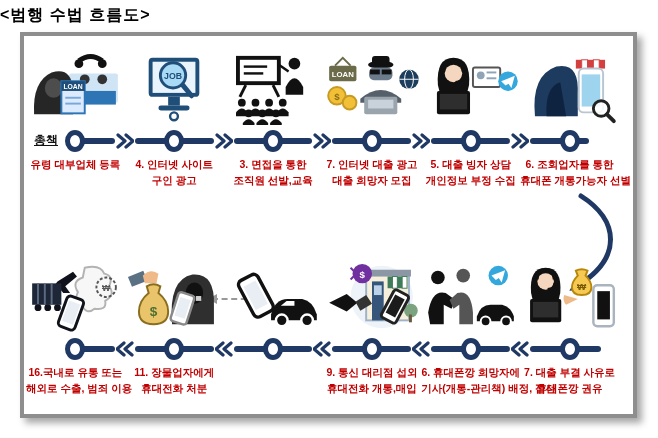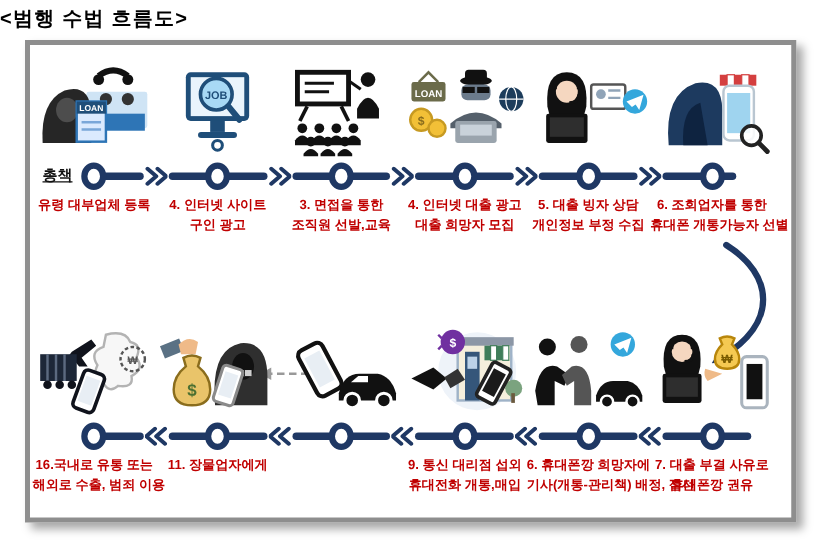--- a/index.html
+++ b/index.html
@@ -188,21 +188,21 @@
       </div>
       <div class="track">
         <div class="seg mid"></div>
         <div class="node"></div>
         <svg class="chev" viewBox="0 0 18 16">
           <path d="M2 2 L9 8 L2 14" fill="none" stroke="#1f3864" stroke-width="3.2" stroke-linecap="round" stroke-linejoin="round"></path>
           <path d="M10 2 L17 8 L10 14" fill="none" stroke="#1f3864" stroke-width="3.2" stroke-linecap="round" stroke-linejoin="round"></path>
         </svg>
       </div>
       <div class="labels">
-        <div>4. 인터넷 대출 광고</div>
+        <div>7. 인터넷 대출 광고</div>
         <div>대출 희망자 모집</div>
       </div>
     </div>
 
     <div class="step">
       <div class="icon-box">
         <svg width="96" height="74" viewBox="0 0 96 76">
           <path d="M14 34 Q12 6 30 6 Q48 6 46 34 L44 42 L16 42 Z" fill="#111"></path>
           <circle cx="30" cy="22" r="9" fill="#f5d7c0"></circle>
           <path d="M20 20 Q20 9 30 9 Q40 9 40 20" stroke="#111" stroke-width="3.5" fill="none"></path>
@@ -327,20 +327,21 @@
       <div class="track">
         <div class="seg mid"></div>
         <div class="node"></div>
         <svg class="chev" viewBox="0 0 18 16">
           <path d="M8 2 L1 8 L8 14" fill="none" stroke="#1f3864" stroke-width="3.2" stroke-linecap="round" stroke-linejoin="round"></path>
           <path d="M16 2 L9 8 L16 14" fill="none" stroke="#1f3864" stroke-width="3.2" stroke-linecap="round" stroke-linejoin="round"></path>
         </svg>
       </div>
       <div class="labels">
         <div>11. 장물업자에게</div>
+        <div>휴대전화 처분</div>
       </div>
     </div>
 
     <div class="step">
       <div class="icon-box">
         <svg width="96" height="74" viewBox="0 0 96 76">
           <g transform="rotate(-28 30 38)">
             <rect x="20" y="16" width="22" height="42" rx="5" fill="#fff" stroke="#111" stroke-width="3.5"></rect>
             <rect x="24" y="23" width="14" height="27" fill="#e8eef4"></rect>
           </g>

